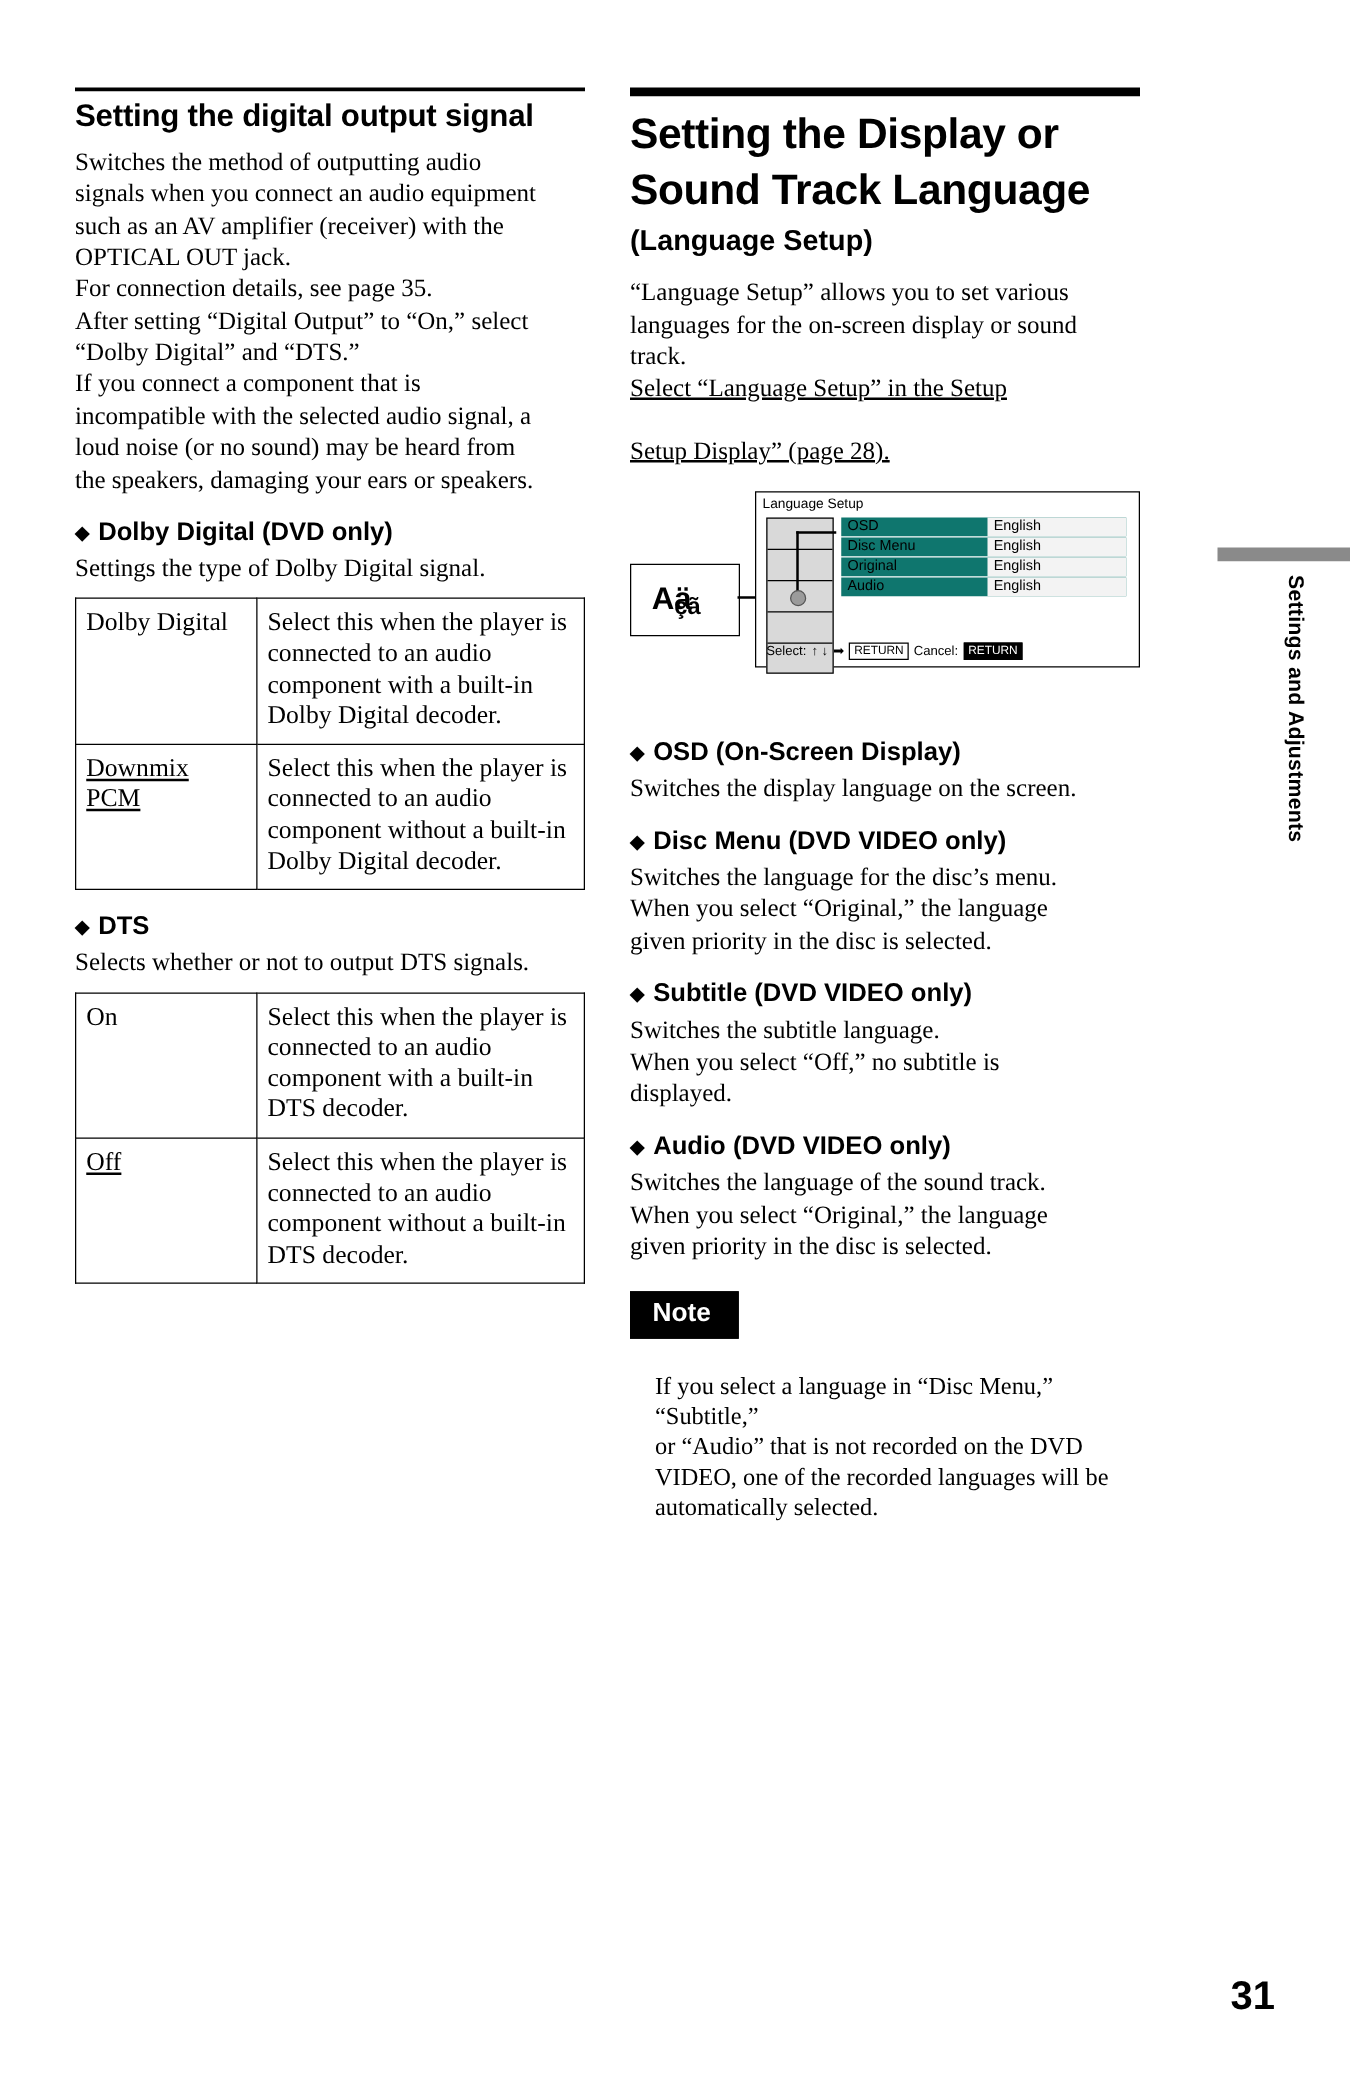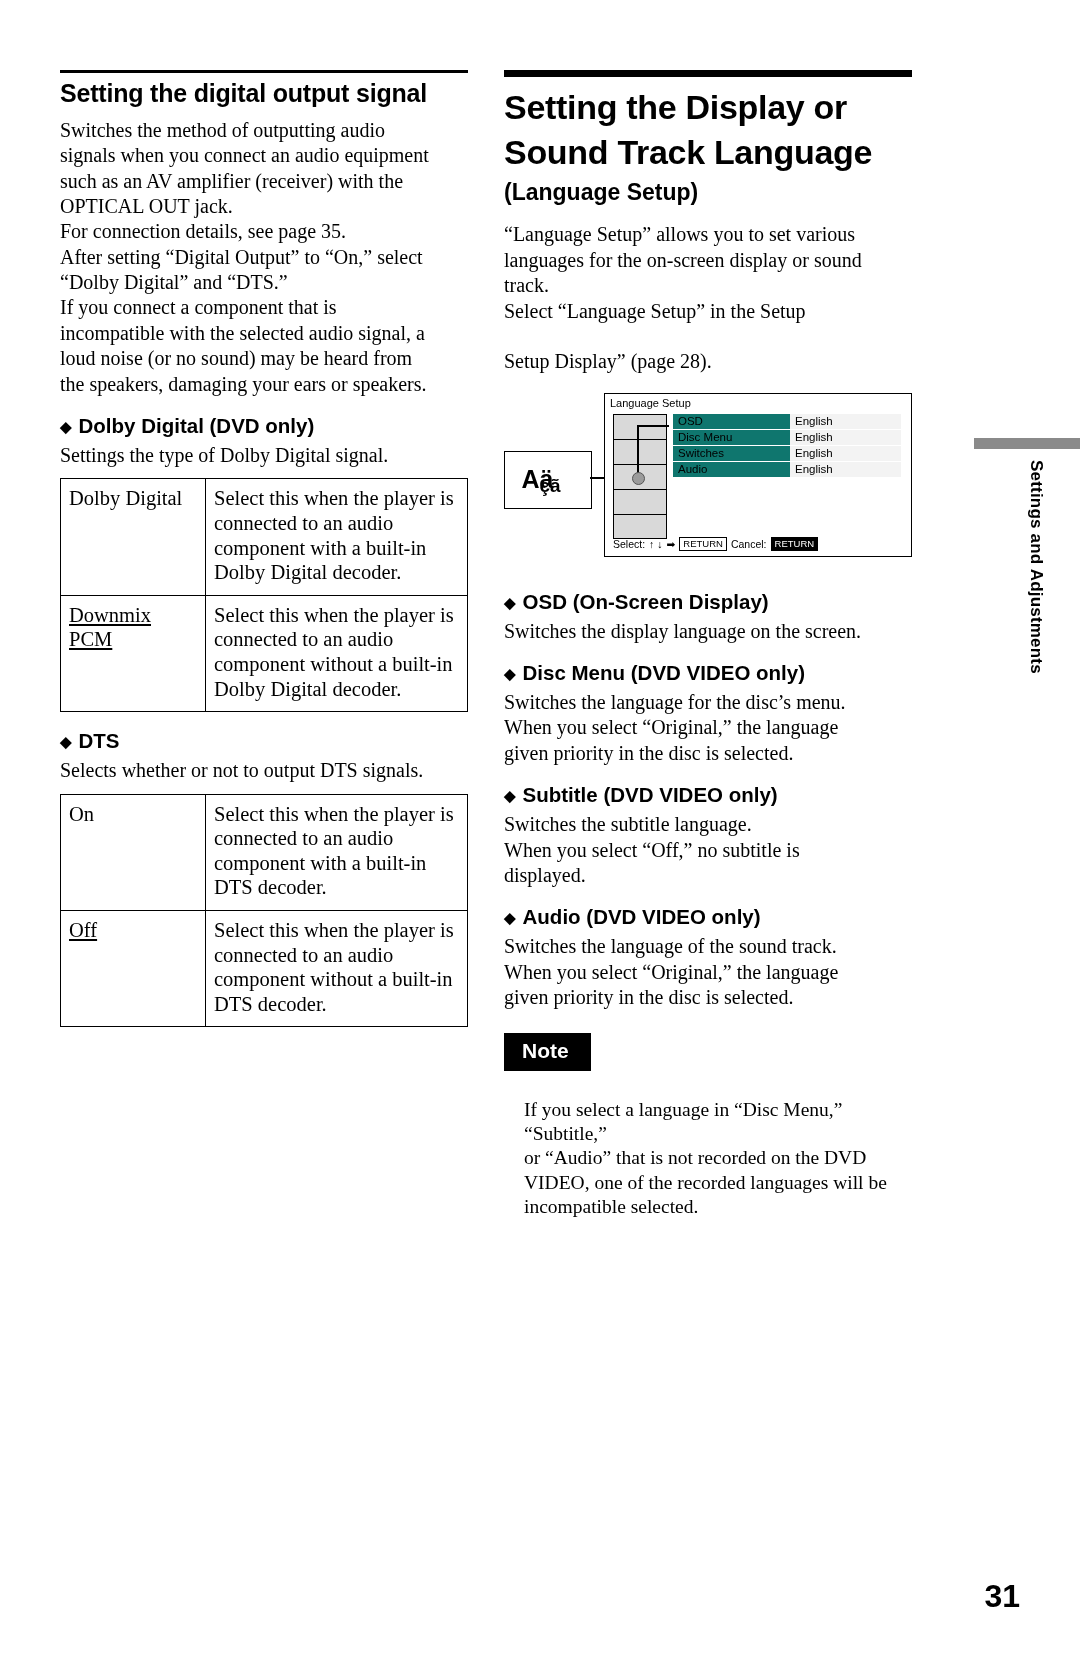--- a/index.html
+++ b/index.html
@@ -66,21 +66,21 @@
     line-height: 1.2;
     margin: 4px 0 16px 0;
   }
 
   p.body {
     font-size: 20px;
     line-height: 1.27;
     margin: 0 0 0 0;
     text-align: left;
   }
-  p.body + p.body { margin-top: 0; }
+  p.body + p.body { margin-top: 0; text-decoration: underline; }
   p.gap { margin-top: 17px; }
 
   
   .dia-head {
     font-family: "Liberation Sans", sans-serif;
     font-weight: bold;
     font-size: 20.5px;
     margin: 17px 0 5px 0;
     display: flex;
     align-items: baseline;
@@ -120,21 +120,21 @@
     position: relative;
     margin: 18px 0 6px 0;
     width: 408px;
     height: 180px;
   }
   .screen .panel {
     position: absolute;
     left: 100px;
     top: 0;
     width: 308px;
-    height: 164px;
+    height: 141px;
     border: 1.5px solid #000;
     background: #fff;
     box-sizing: border-box;
   }
   .screen .panel-title {
     font-family: "Liberation Sans", sans-serif;
     font-size: 11px;
     padding: 3px 0 0 5px;
     color: #000;
   }
@@ -417,21 +417,21 @@
         <div class="rows">
           <div class="row">
             <div class="lbl">OSD</div>
             <div class="val">English</div>
           </div>
           <div class="row">
             <div class="lbl">Disc Menu</div>
             <div class="val">English</div>
           </div>
           <div class="row">
-            <div class="lbl">Switches</div>
+            <div class="lbl">Original</div>
             <div class="val">English</div>
           </div>
           <div class="row">
             <div class="lbl">Audio</div>
             <div class="val">English</div>
           </div>
         </div>
         <div class="footer">
           <span>Select:</span>
           <span>↑ ↓</span>
@@ -484,21 +484,21 @@
       <span>Switches the language of the sound track.</span><br>
       <span>When you select “Original,” the language</span><br>
       <span>given priority in the disc is selected.</span>
     </p>
 
     <div class="note-tag">Note</div>
     <p class="note-body">
       <span>If you select a language in “Disc Menu,” “Subtitle,”</span><br>
       <span>or “Audio” that is not recorded on the DVD</span><br>
       <span>VIDEO, one of the recorded languages will be</span><br>
-      <span>incompatible selected.</span>
+      <span>automatically selected.</span>
     </p>
 
   </div>
 
   <div class="sidetab">
     <div class="bar"></div>
     <div class="txt">Settings and Adjustments</div>
   </div>
 
   <div class="pageno">31</div>

